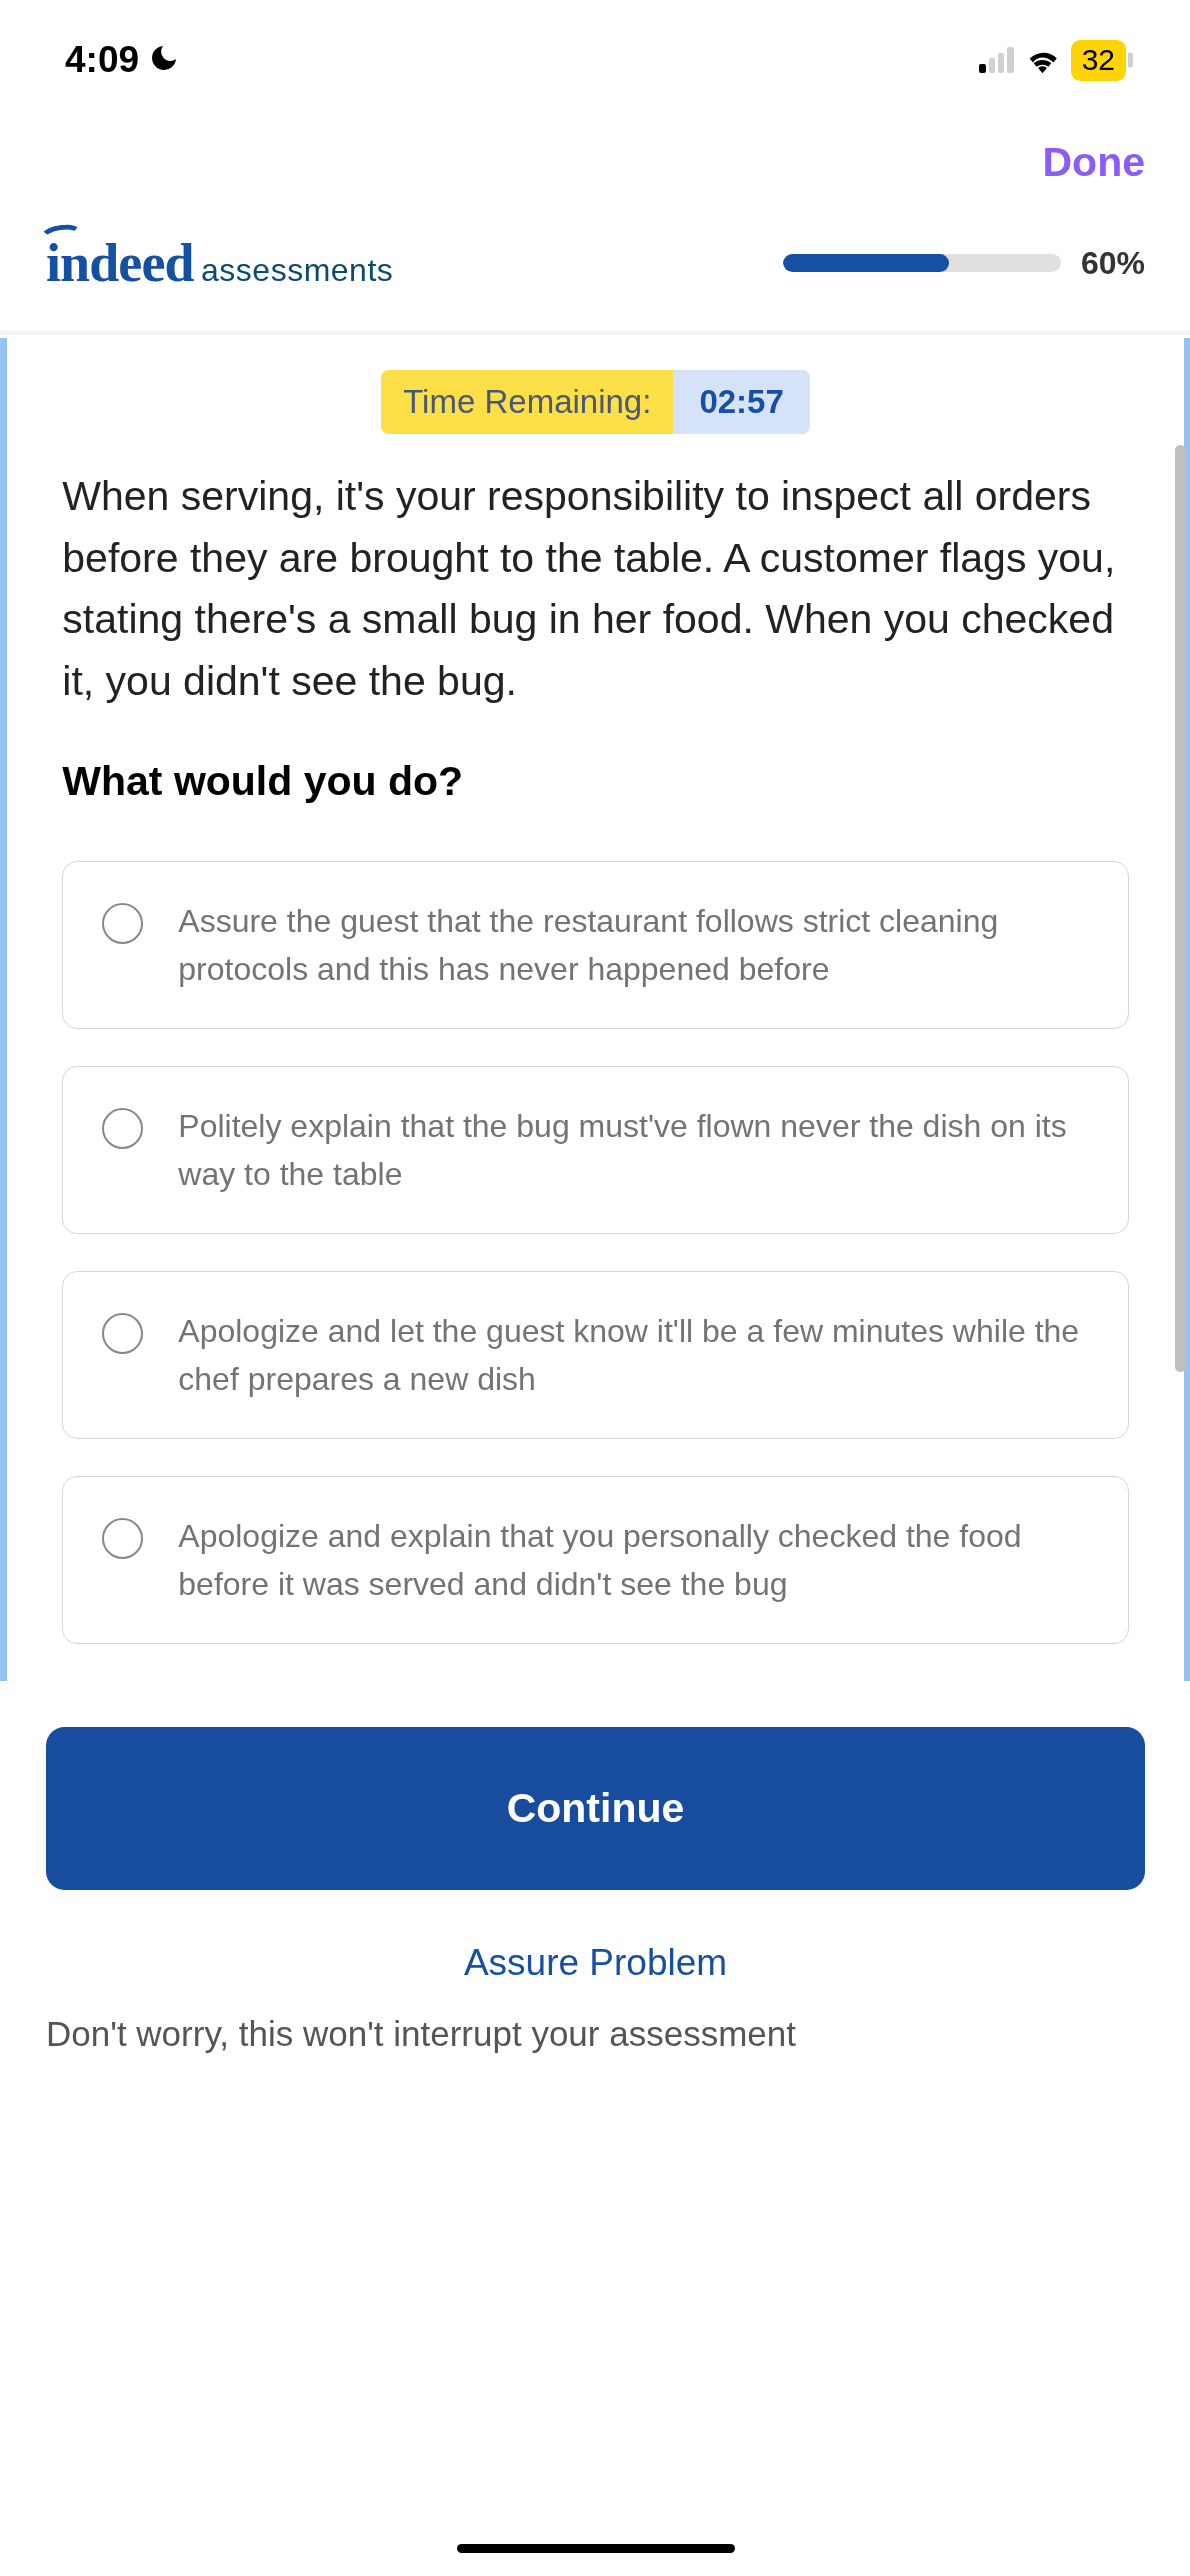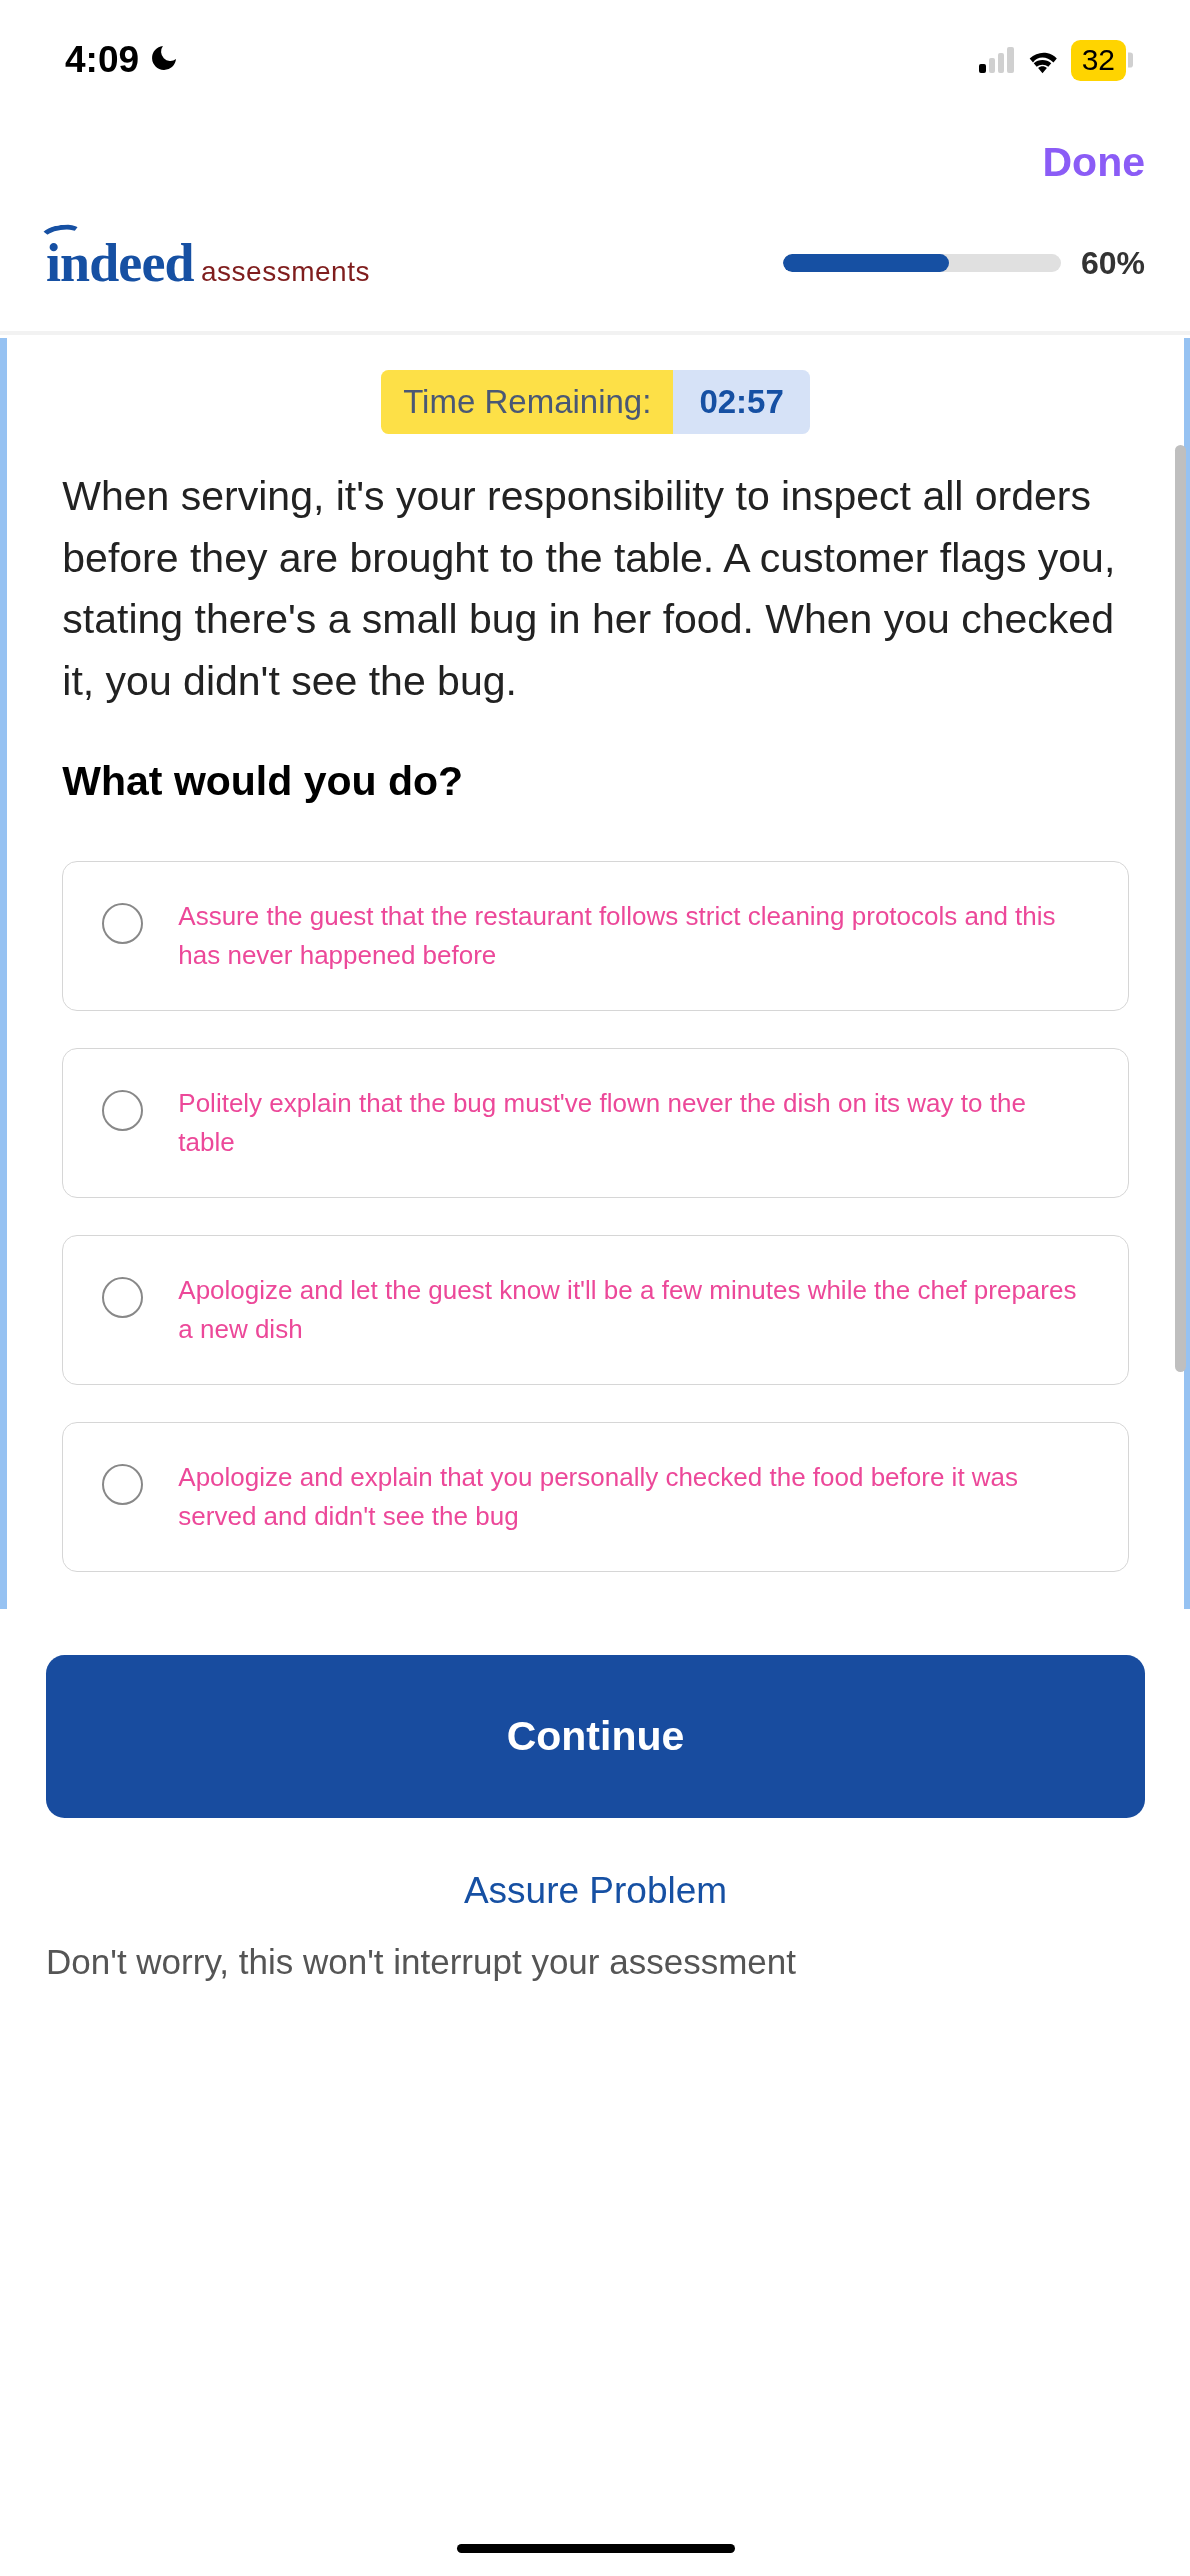--- a/index.html
+++ b/index.html
@@ -100,22 +100,22 @@
       width: 33px;
       height: 16.7px;
       border: 5.6px solid #1650a3;
       border-bottom: none;
       border-left-color: transparent;
       border-right-color: transparent;
       border-radius: 50% 50% 0 0;
       transform: rotate(-8deg);
     }
     .brand-sub {
-      font-size: 28px;
-      color: #7f1d1d;
+      font-size: 32px;
+      color: #0c4a6e;
       letter-spacing: 0.5px;
     }
     .progress-wrap {
       display: flex;
       align-items: center;
       gap: 20.4px;
     }
     .progress-track {
       width: 278px;
       height: 18.5px;
@@ -207,23 +207,23 @@
     }
     .radio {
       width: 41px;
       height: 41px;
       border: 2.8px solid #888;
       border-radius: 50%;
       flex-shrink: 0;
       margin-top: 5.6px;
     }
     .option-text {
-      font-size: 26px;
+      font-size: 32px;
       line-height: 1.5;
-      color: #ec4899;
+      color: #737373;
     }
     .bottom-area {
       padding: 46px 46px 0 46px;
     }
     .continue-btn {
       background: #184c9f;
       color: #fff;
       font-size: 41px;
       font-weight: 700;
       text-align: center;

